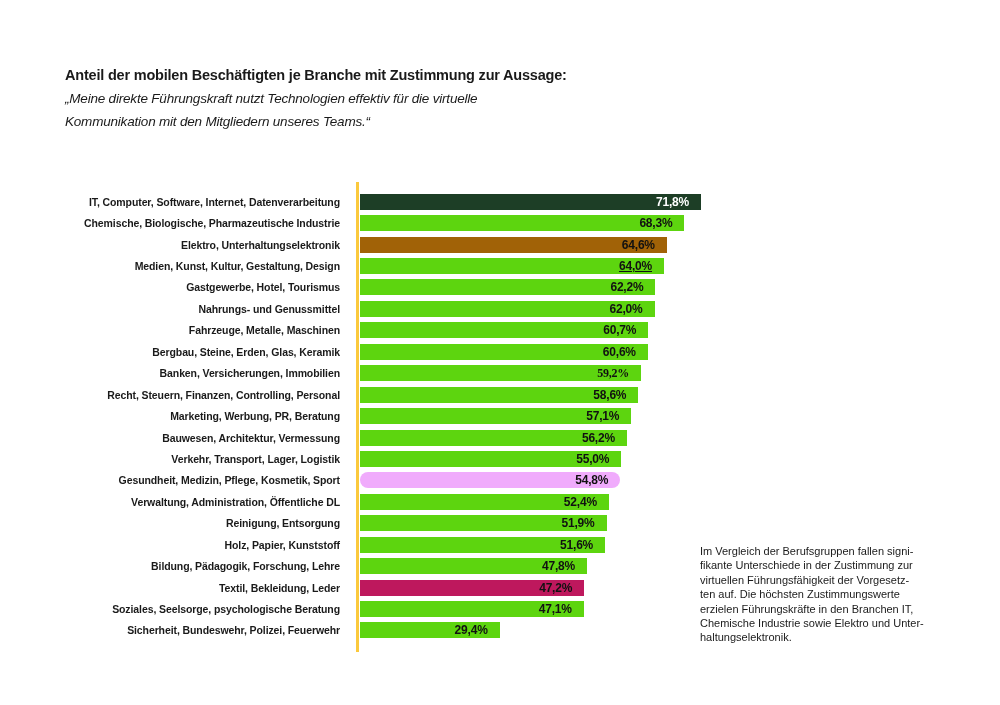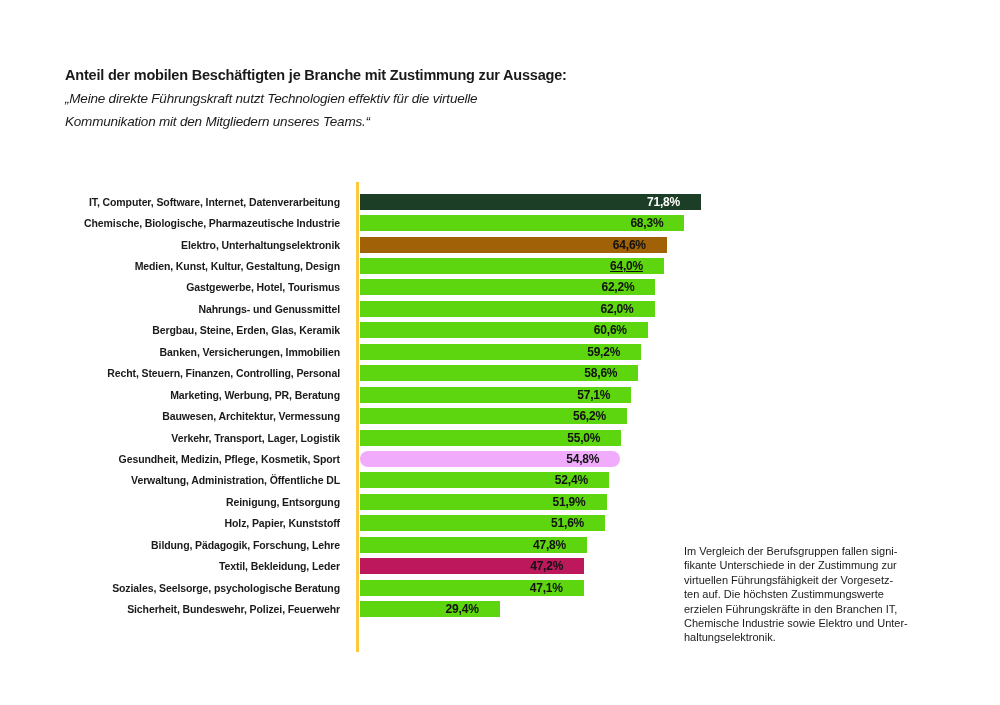--- a/index.html
+++ b/index.html
@@ -27,32 +27,32 @@
   .chart { position: absolute; left: 65px; top: 191px; }
   .row { display: flex; align-items: center; height: 21.45px; }
   .cat {
     width: 275px; padding-right: 20px; flex: 0 0 auto;
     text-align: right; font-size: 10.5px; font-weight: bold;
     letter-spacing: -0.1px; white-space: nowrap;
   }
   .barwrap { position: relative; width: 475px; flex: 0 0 auto; }
   .bar {
     height: 16px; display: flex; align-items: center; justify-content: flex-end;
-    padding-right: 21px; box-sizing: border-box;
+    padding-right: 12px; box-sizing: border-box;
   }
   .val { font-size: 12px; font-weight: bold; letter-spacing: -0.2px; white-space: nowrap; }
 
   .axis-line {
     position: absolute; left: 356px; top: 182px;
     width: 3px; height: 470px;
   }
 
   
   .annotation {
-    position: absolute; left: 684px; top: 544px; width: 280px;
+    position: absolute; left: 700px; top: 544px; width: 280px;
     font-size: 11px; line-height: 14.4px; white-space: pre-line;
   }
 </style>
 </head>
 <body>
 
 <div class="page">
 
   <div class="header">
     <p class="title">Anteil der mobilen Beschäftigten je Branche mit Zustimmung zur Aussage:</p>
@@ -110,35 +110,43 @@
 
     <div class="row">
       <div class="cat">Nahrungs- und Genussmittel</div>
       <div class="barwrap">
         <div class="bar" style="width: 62%; background: rgb(93, 213, 15);">
           <span class="val" style="color: rgb(17, 17, 17);">62,0%</span>
         </div>
       </div>
     </div>
 
+    <div class="row">
+      <div class="cat">Fahrzeuge, Metalle, Maschinen</div>
+      <div class="barwrap">
+        <div class="bar" style="width: 60.7%; background: rgb(93, 213, 15);">
+          <span class="val" style="color: rgb(17, 17, 17);">60,7%</span>
+        </div>
+      </div>
+    </div>
 
     <div class="row">
       <div class="cat">Bergbau, Steine, Erden, Glas, Keramik</div>
       <div class="barwrap">
         <div class="bar" style="width: 60.6%; background: rgb(93, 213, 15);">
           <span class="val" style="color: rgb(17, 17, 17);">60,6%</span>
         </div>
       </div>
     </div>
 
     <div class="row">
       <div class="cat">Banken, Versicherungen, Immobilien</div>
       <div class="barwrap">
         <div class="bar" style="width: 59.2%; background: rgb(93, 213, 15);">
-          <span class="val" style="color: rgb(17, 17, 17);">59,2%</span>
+          <span class="val" style="color: rgb(17, 17, 17); font-family: Liberation Serif, serif;">59,2%</span>
         </div>
       </div>
     </div>
 
     <div class="row">
       <div class="cat">Recht, Steuern, Finanzen, Controlling, Personal</div>
       <div class="barwrap">
         <div class="bar" style="width: 58.6%; background: rgb(93, 213, 15);">
           <span class="val" style="color: rgb(17, 17, 17);">58,6%</span>
         </div>

